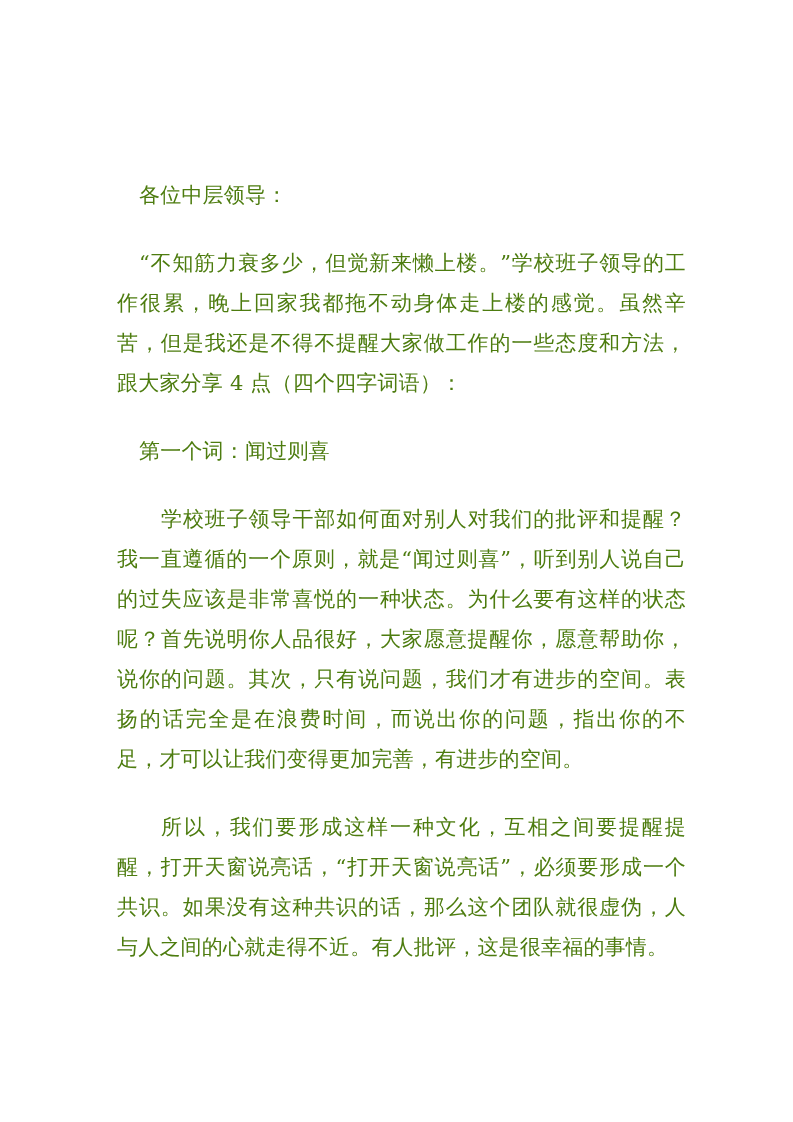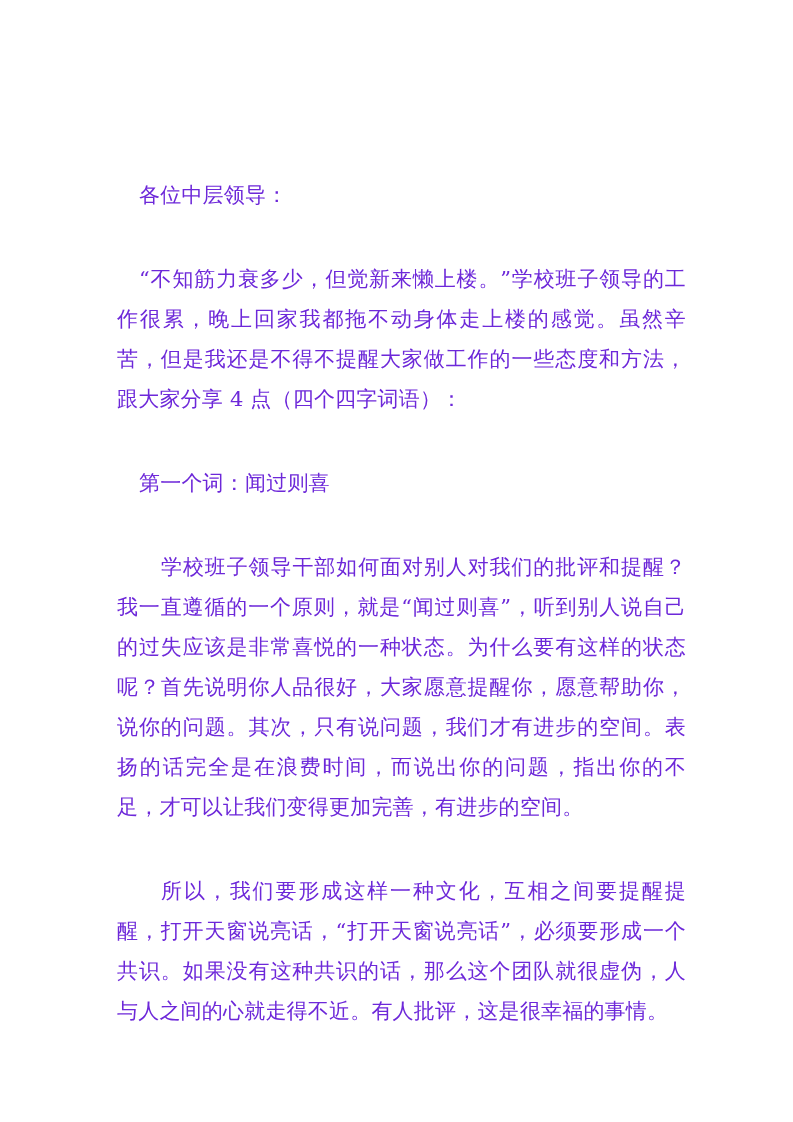--- a/index.html
+++ b/index.html
@@ -31,25 +31,25 @@
   
   .para {
     font-size: 21px;
     line-height: 40px;
     letter-spacing: 0.2px;
     text-align: justify;
     text-justify: inter-character;
     text-align-last: left;
     margin: 0;
     word-break: break-all;
-    color: #6d28d9;
+    color: #4d7c0f;
   }
   
   .para + .para {
-    margin-top: 44px;
+    margin-top: 28px;
   }
   .indent-1 {
     text-indent: 22px;
   }
   .indent-2 {
     text-indent: 44px;
   }
   
   .salutation {
     text-align: left;

